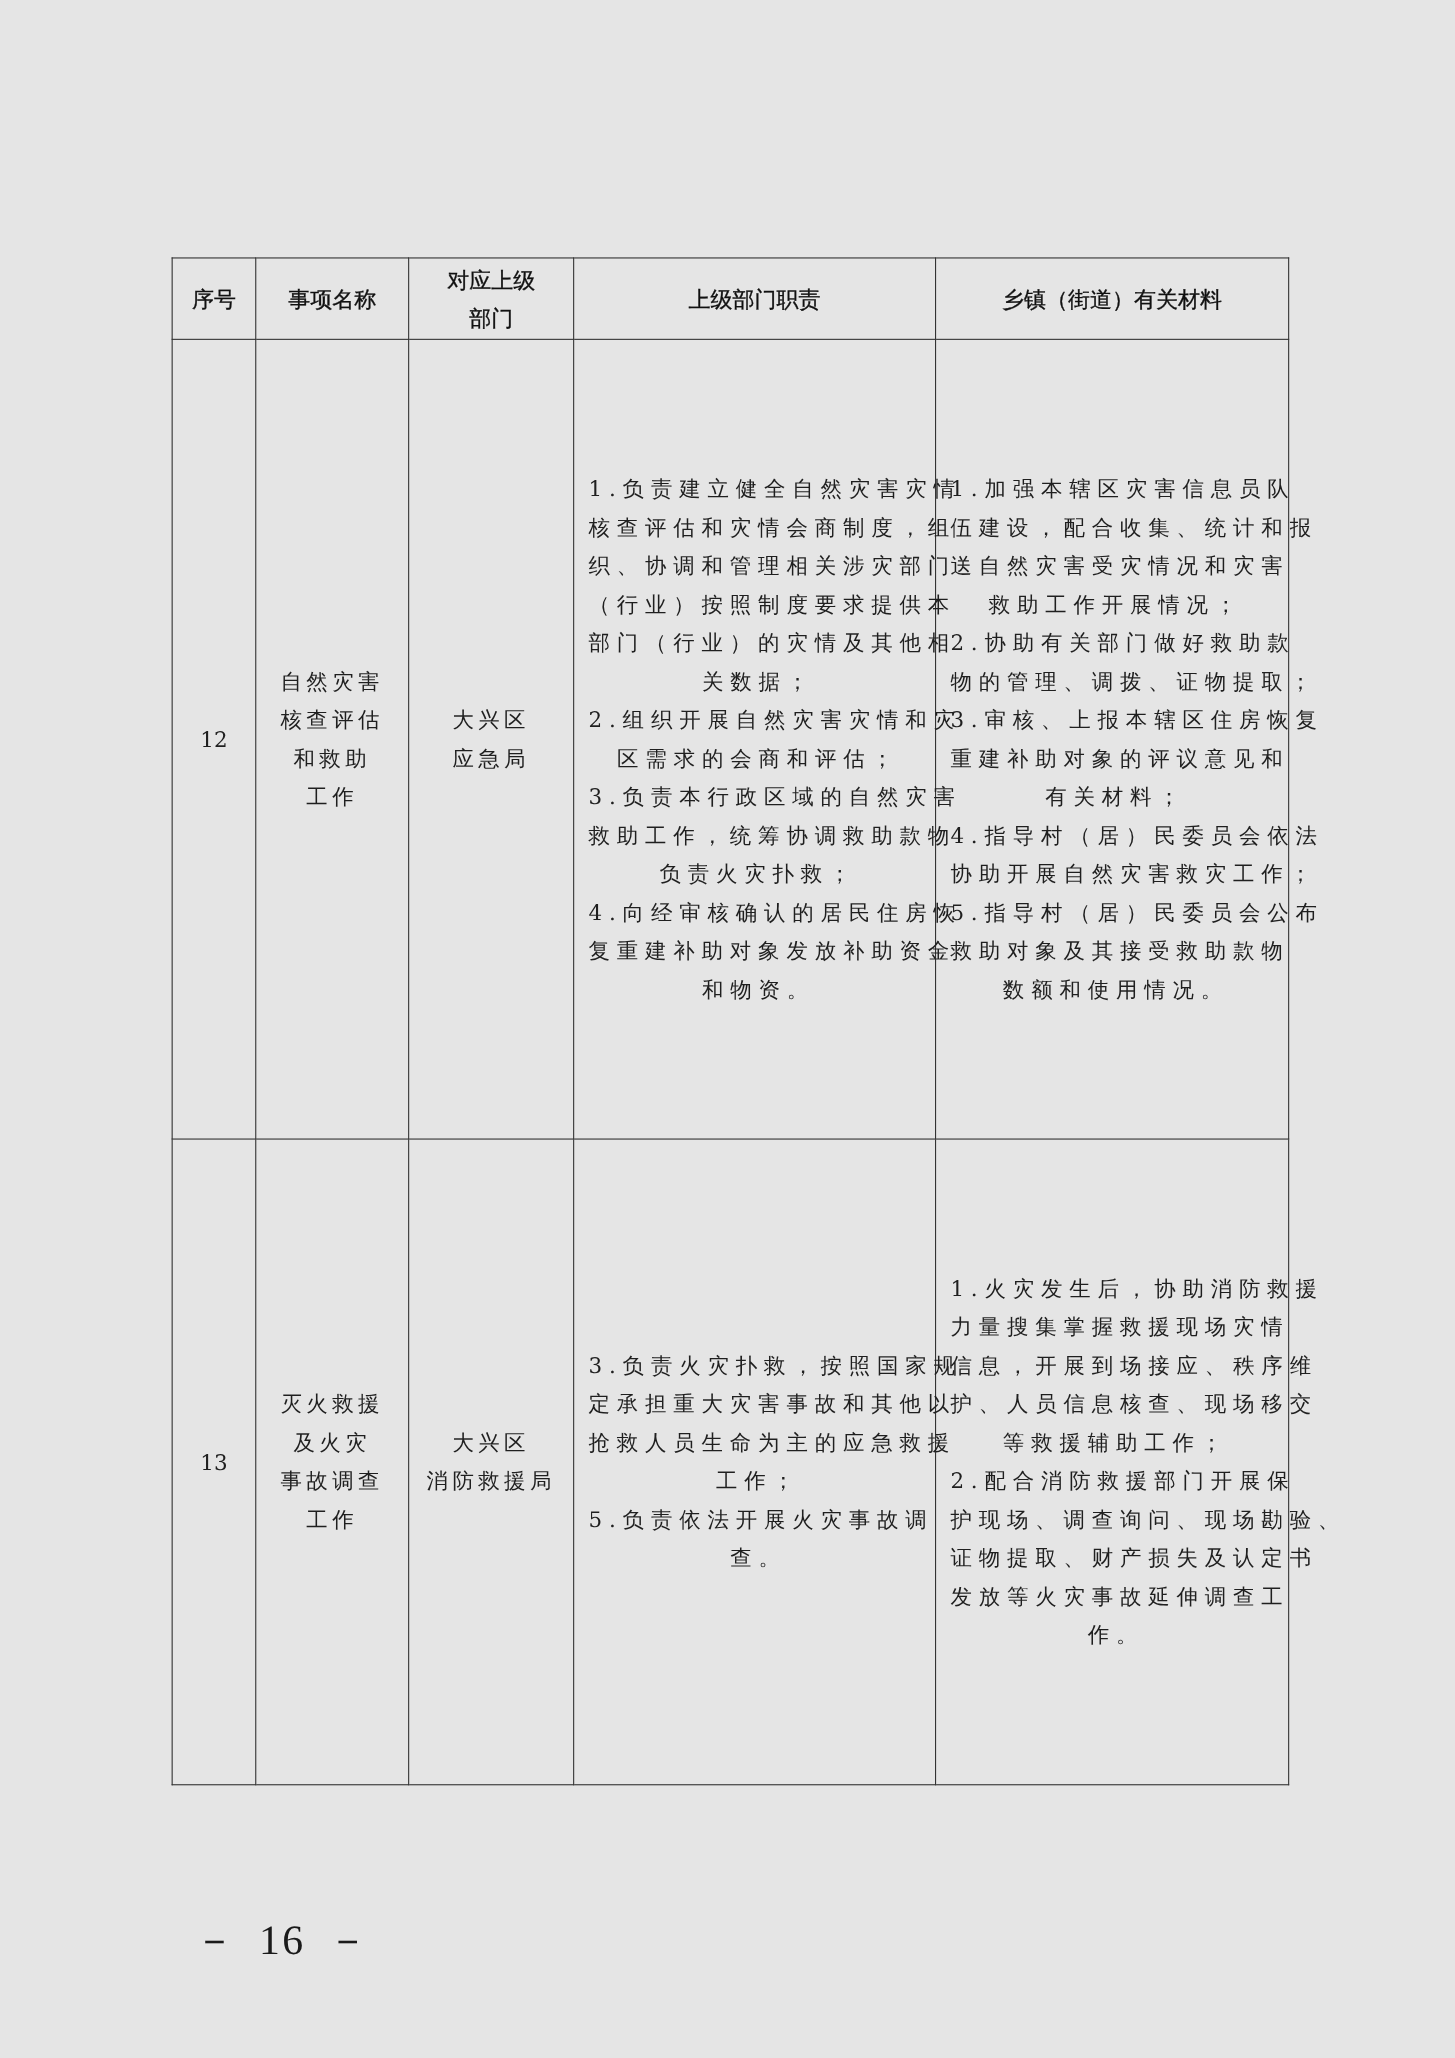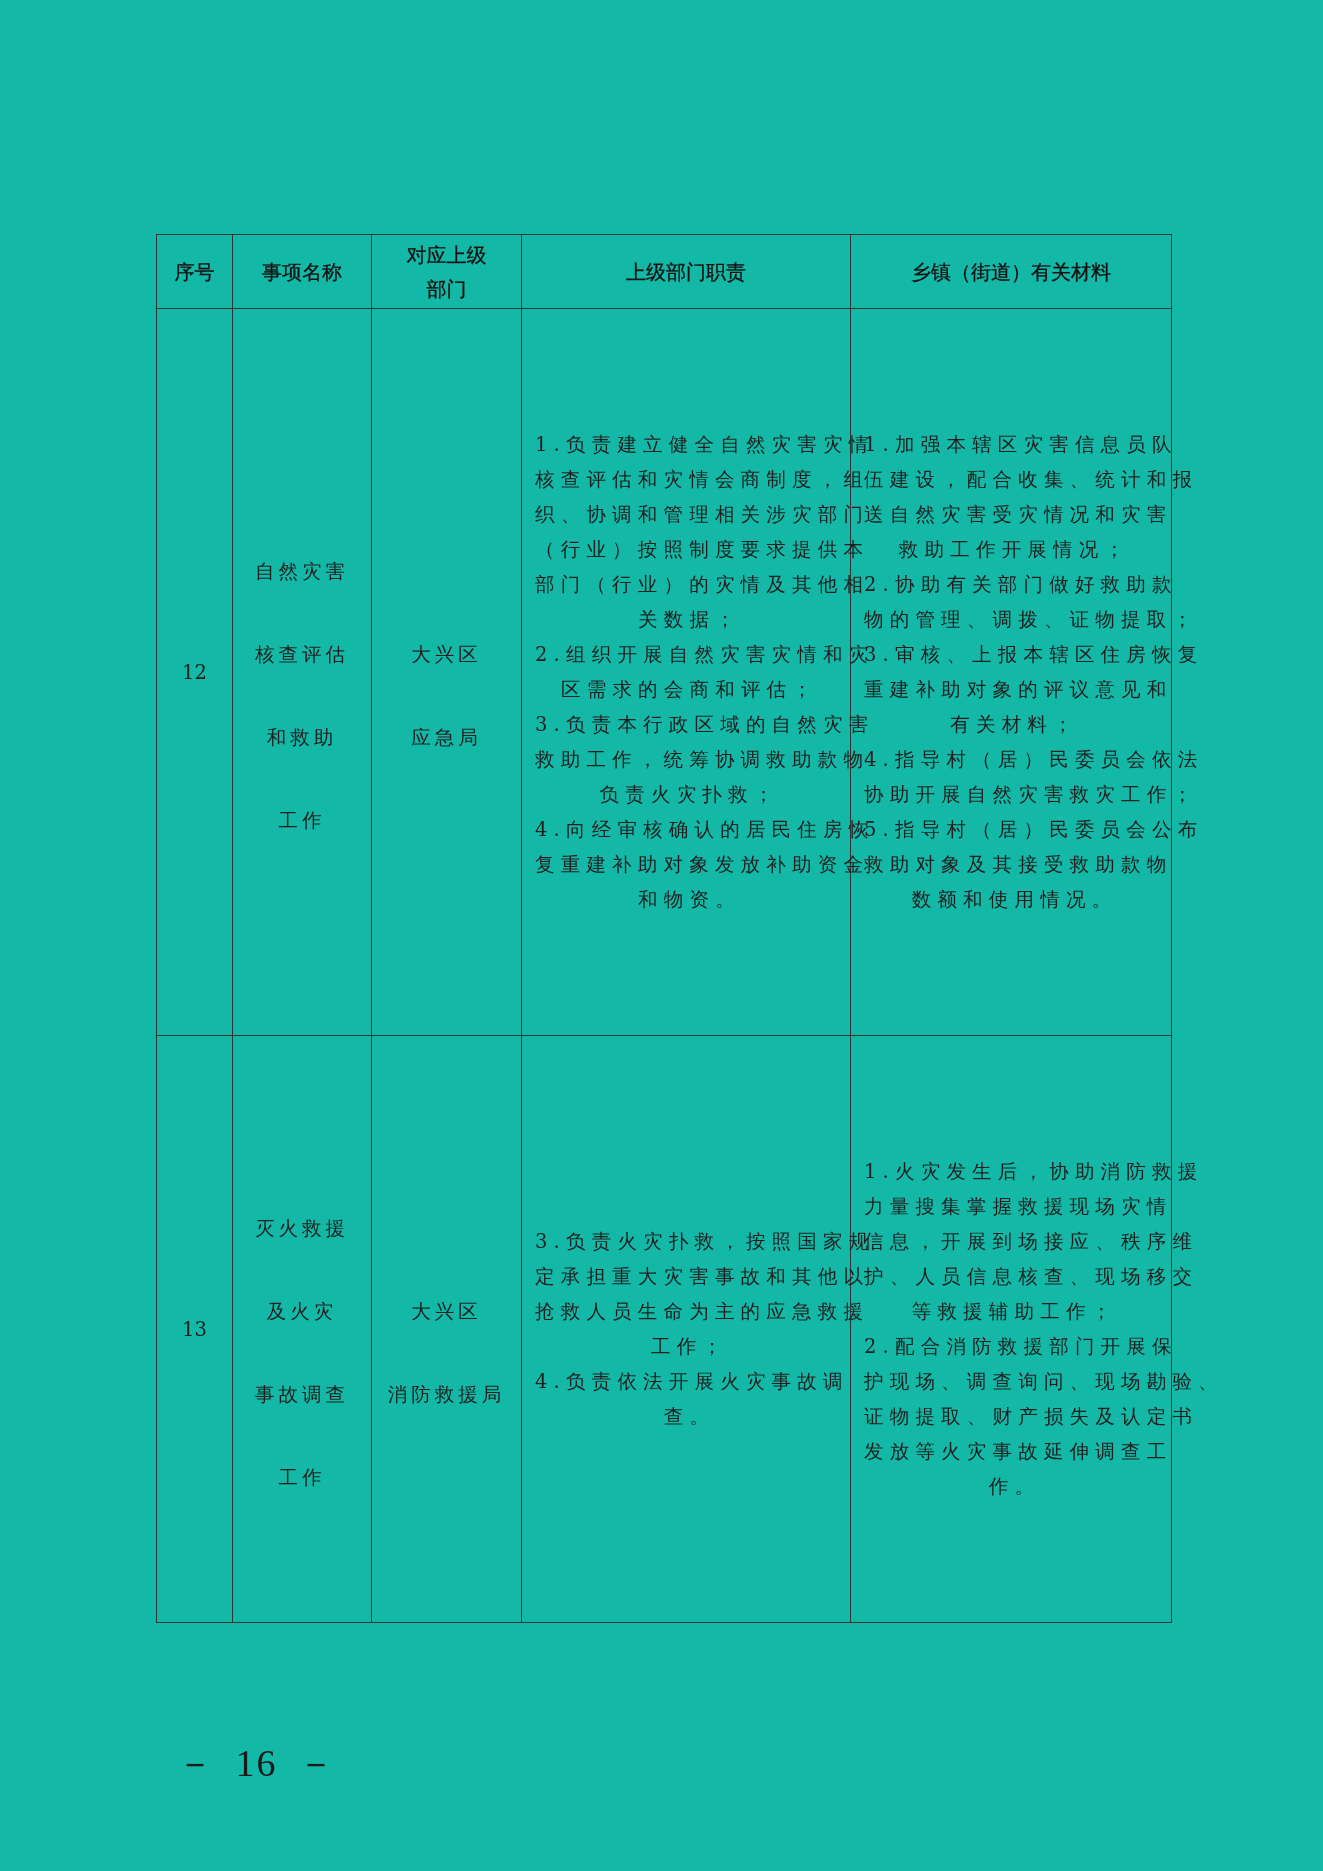--- a/index.html
+++ b/index.html
@@ -1,17 +1,17 @@
 <!DOCTYPE html>
 <html><head>
 <meta charset="utf-8">
 <style>
   html, body { margin: 0; padding: 0; background: #ffffff; }
   body { width: 1323px; height: 1871px; position: relative; overflow: hidden; }
-  .page { position: absolute; left: 0; top: 0; width: 1323px; height: 1871px; background: #14b8a6; }
+  .page { position: absolute; left: 0; top: 0; width: 1323px; height: 1871px; background: #e5e5e5; }
   table.duty {
     position: absolute;
     left: 156px; top: 234px;
     border-collapse: collapse;
     table-layout: fixed;
     width: 1015px;
     color: #1a1a1a;
   }
   table.duty th, table.duty td {
     border: 1.5px solid #333;
@@ -28,21 +28,21 @@
     color: #111;
     -webkit-text-stroke: 0.3px #111;
   }
   table.duty td {
     font-family: "DejaVu Serif", "Liberation Serif", serif;
     font-size: 19.5px;
     color: #1f1f1f;
   }
   .num { font-family: "Liberation Serif", "DejaVu Serif", serif; font-size: 21px; }
   .short { line-height: 35px; letter-spacing: 4px; }
-  .short .ln { display: block; margin-top: 48px; }
+  .short .ln { display: block; }
   .long {
     text-align: left;
     line-height: 35px;
     letter-spacing: 6.2px;
     padding: 0 6px 0 13px !important;
   }
   .long .ln { display: block; white-space: nowrap; }
   tr.r12 td { height: 726px; }
   tr.r13 td { height: 586px; }
   .pagenum {
@@ -135,21 +135,21 @@
         </td>
         <td class="short">
           <span class="ln">大兴区</span>
           <span class="ln">消防救援局</span>
         </td>
         <td class="long">
           <span class="ln">3.负责火灾扑救，按照国家规</span>
           <span class="ln">定承担重大灾害事故和其他以</span>
           <span class="ln">抢救人员生命为主的应急救援</span>
           <span class="ln">工作；</span>
-          <span class="ln">4.负责依法开展火灾事故调</span>
+          <span class="ln">5.负责依法开展火灾事故调</span>
           <span class="ln">查。</span>
         </td>
         <td class="long">
           <span class="ln">1.火灾发生后，协助消防救援</span>
           <span class="ln">力量搜集掌握救援现场灾情</span>
           <span class="ln">信息，开展到场接应、秩序维</span>
           <span class="ln">护、人员信息核查、现场移交</span>
           <span class="ln">等救援辅助工作；</span>
           <span class="ln">2.配合消防救援部门开展保</span>
           <span class="ln">护现场、调查询问、现场勘验、</span>

